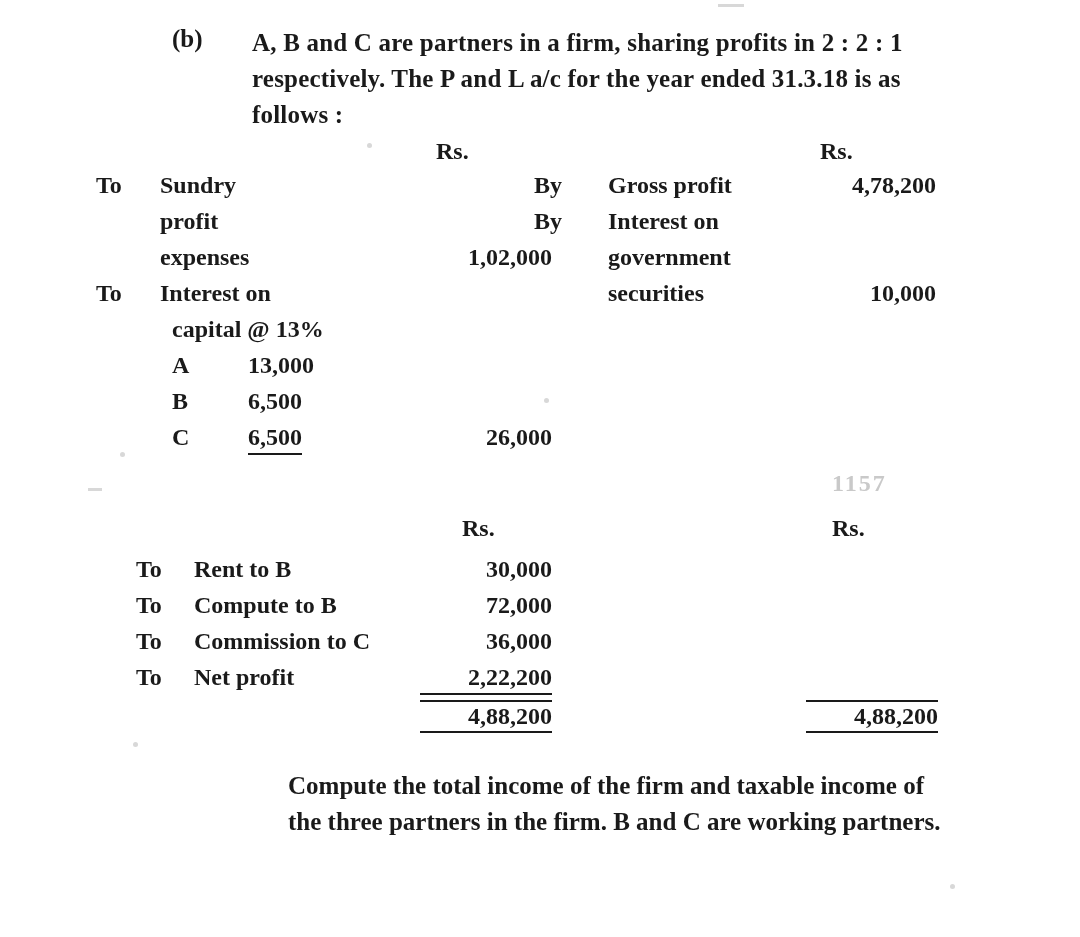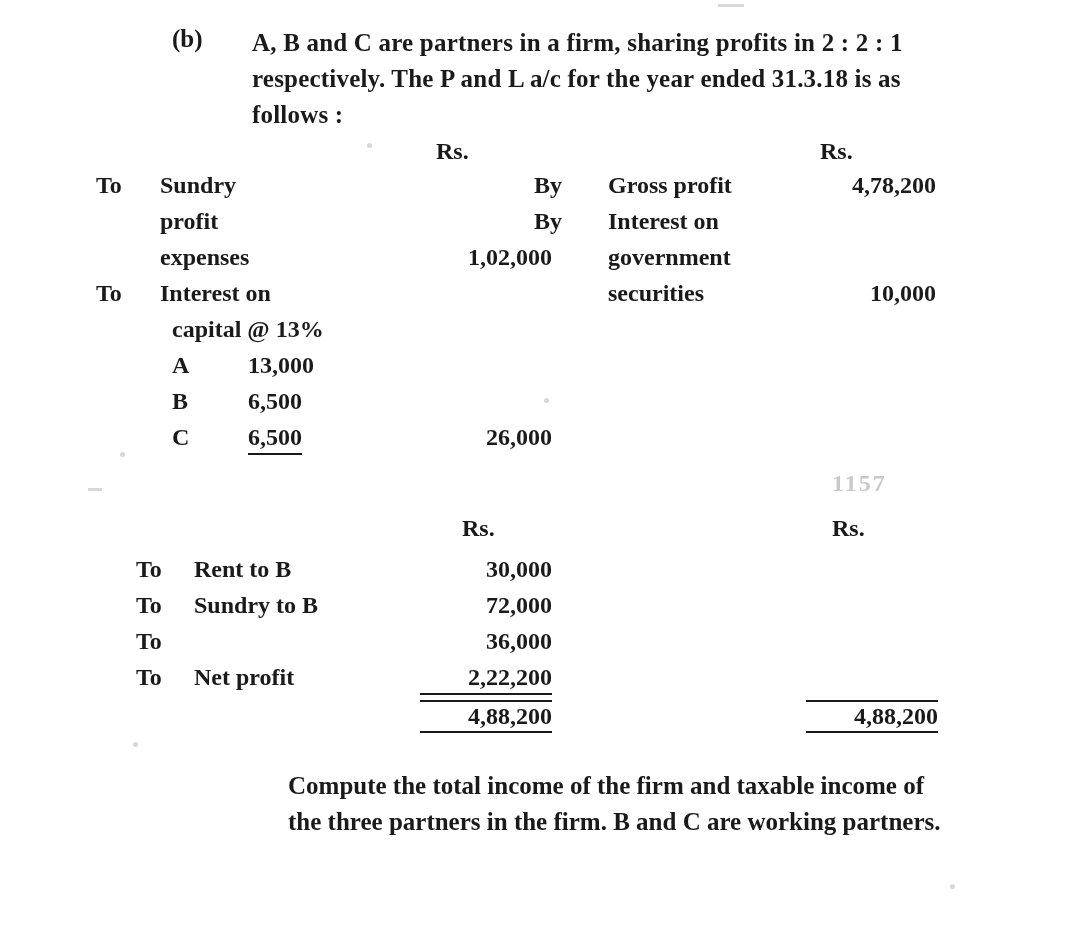--- a/index.html
+++ b/index.html
@@ -233,26 +233,27 @@
   <div class="abs ledger-lower">
 
     <div class="row">
       <span class="cell l-to">To</span>
       <span class="cell l-desc">Rent to B</span>
       <span class="cell l-amt">30,000</span>
     </div>
 
     <div class="row">
       <span class="cell l-to">To</span>
-      <span class="cell l-desc">Sundry to B</span>
+      <span class="cell l-desc">Compute to B</span>
       <span class="cell l-amt">72,000</span>
     </div>
 
     <div class="row">
       <span class="cell l-to">To</span>
+      <span class="cell l-desc">Commission to C</span>
       <span class="cell l-amt">36,000</span>
     </div>
 
     <div class="row">
       <span class="cell l-to">To</span>
       <span class="cell l-desc">Net profit</span>
       <span class="cell l-amt subtotal-line">2,22,200</span>
     </div>
 
     <div class="row">

